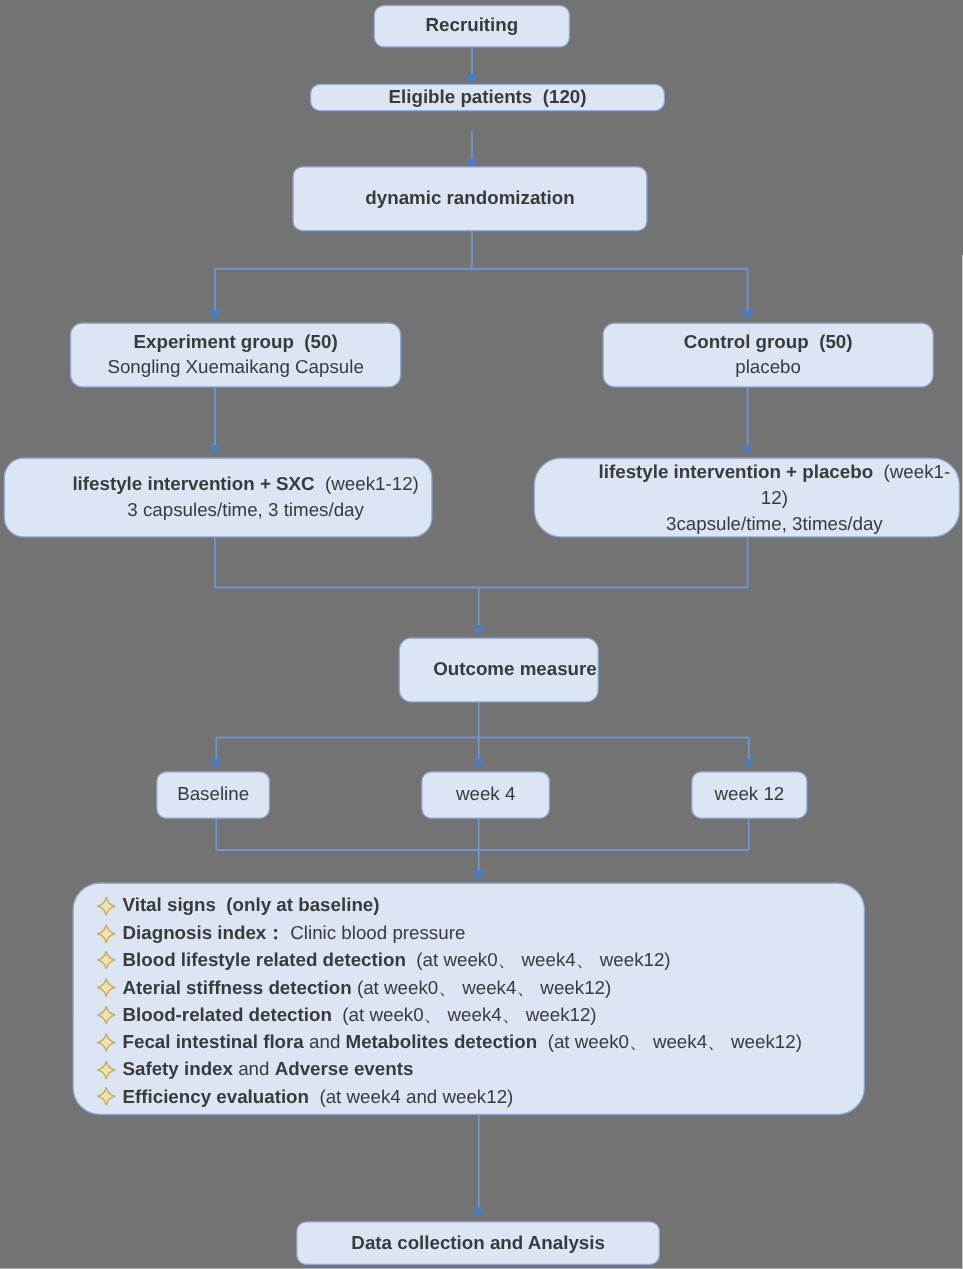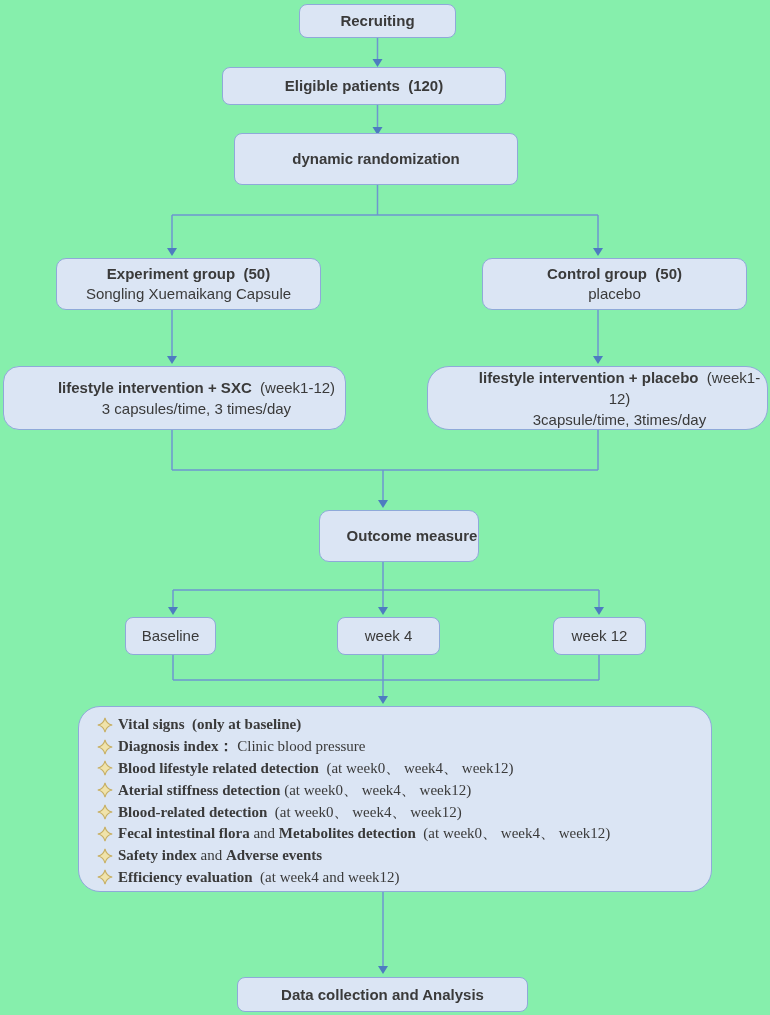--- a/index.html
+++ b/index.html
@@ -1,35 +1,34 @@
 <!DOCTYPE html>
 <html><head>
 <meta charset="utf-8">
 <style>
   html,body{margin:0;padding:0;background:#ffffff;}
   .canvas{
-    position:relative;width:770px;height:1015px;background:#86efac;overflow:hidden;
+    position:relative;width:770px;height:1015px;background:#737373;overflow:hidden;
     font-family:"Liberation Sans","DejaVu Sans",sans-serif;color:#3a3a3a;
   }
   .connectors{position:absolute;left:0;top:0;width:770px;height:1015px;z-index:1;}
   .node{
     position:absolute;z-index:2;box-sizing:border-box;
     background:#dbe5f4;border:1.5px solid #8fa9d9;border-radius:8px;
     display:flex;flex-direction:column;align-items:center;justify-content:center;
     font-size:15px;text-align:center;white-space:pre-wrap;line-height:20px;
   }
   .b{font-weight:700;}
   .node .sub{font-weight:400;}
   .r10{border-radius:10px;margin-left:16px;}
   .r16{border-radius:16px;padding-left:44px;}
   .measures{
-    position:absolute;z-index:2;left:78px;top:706px;width:634px;height:186px;
+    position:absolute;z-index:2;left:58px;top:706px;width:634px;height:186px;
     box-sizing:border-box;background:#dbe5f4;border:1.5px solid #8fa9d9;border-radius:22px;
     padding:7px 10px 0 18px;
-    font-family:Liberation Serif, serif;
   }
   .m-item{
     display:flex;align-items:center;height:21.8px;font-size:15px;
     white-space:pre-wrap;color:#3a3a3a;
   }
   .m-item .star{flex:0 0 auto;width:16px;height:16px;margin-right:5px;display:inline-block;}
   .seg{display:inline;}
 </style>
 </head>
 <body>
@@ -58,21 +57,21 @@
       <polygon points="594,607 604,607 599,615"></polygon>
       <polygon points="378,696 388,696 383,704"></polygon>
       <polygon points="378,966 388,966 383,974"></polygon>
     </g>
   </svg>
 
   <div class="node b" style="left:299px;top:4px;width:157px;height:34px;">
     <span>Recruiting</span>
   </div>
 
-  <div class="node b" style="left:222px;top:67px;width:284px;height:38px;">
+  <div class="node b" style="left:248px;top:67px;width:284px;height:22px;">
     <span>Eligible patients  (120)</span>
   </div>
 
   <div class="node b" style="left:234px;top:133px;width:284px;height:52px;">
     <span>dynamic randomization</span>
   </div>
 
   <div class="node r10" style="left:40px;top:258px;width:265px;height:52px;">
     <span class="b">Experiment group  (50)</span>
     <span class="sub">Songling Xuemaikang Capsule</span>

